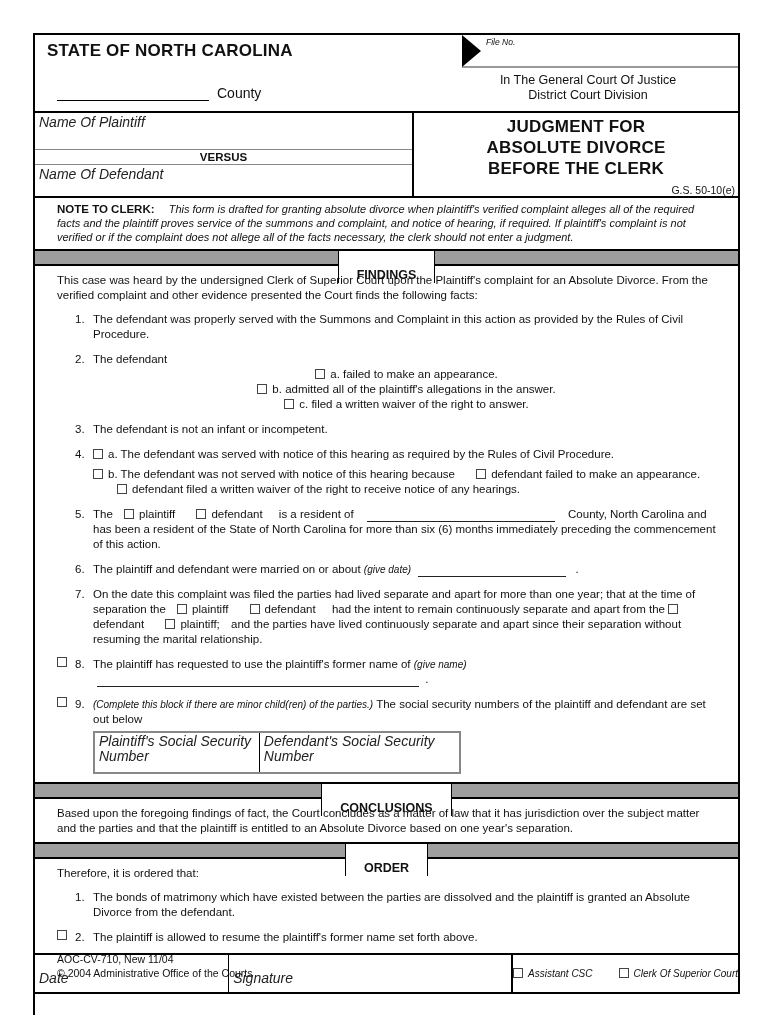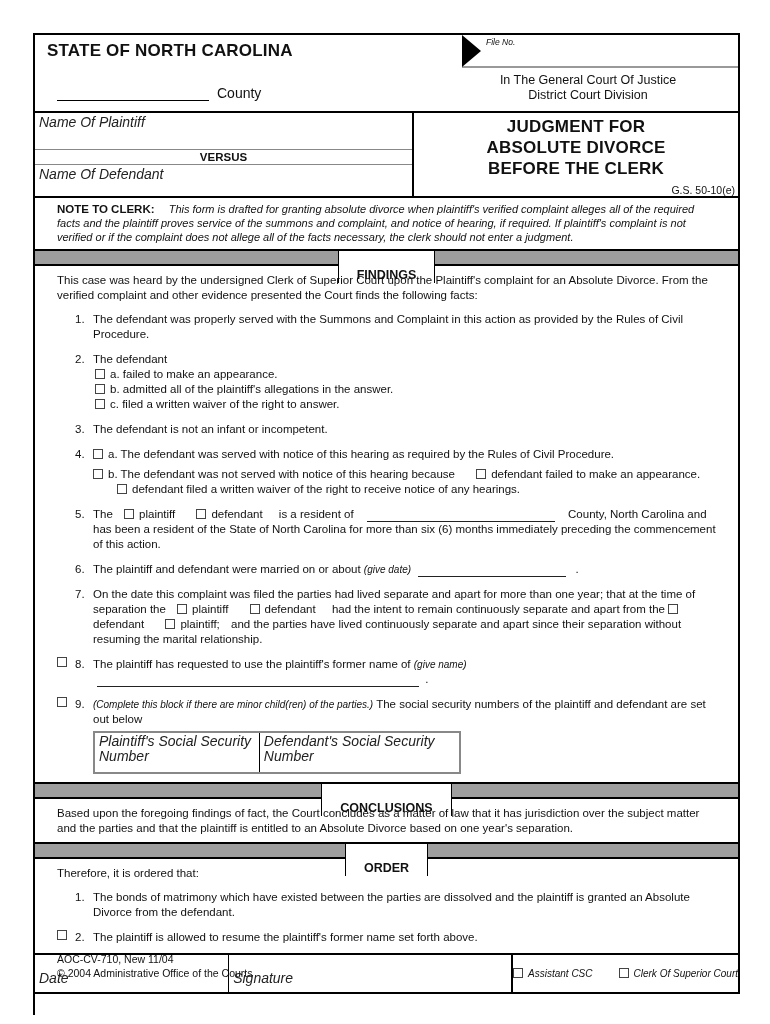--- a/index.html
+++ b/index.html
@@ -45,21 +45,21 @@
   .bar-label { background:#fff; border-left:1.5px solid #000; border-right:1.5px solid #000; padding:16px 18px; min-width:78px;
     font-weight:bold; font-size:12.5px; line-height:16px; text-align:right; }
 
   
   .body-block { padding:7px 20px 6px 22px; font-size:11.5px; line-height:15px; }
   .intro { margin-bottom:9px; }
   .item { position:relative; padding-left:36px; margin-bottom:10px; }
   .item .num { position:absolute; left:18px; top:0; }
   .item.boxed { padding-left:36px; }
   .item.boxed .pre-cb { position:absolute; left:0; top:0; }
-  .subitem { padding-left:2px; line-height:15px; }
+  .subitem { padding-left:2px; line-height:15px;text-align:center; }
   .line4b2 { padding-left:24px; }
   .gap8 { display:inline-block; width:8px; }
 
   .cb { display:inline-block; width:10px; height:10px; border:1.2px solid #444; background:#fff; vertical-align:-1px; }
   .cb.mr { margin-right:5px; }
   .cb.ml { margin-left:18px; }
   .blank { display:inline-block; border-bottom:1.2px solid #222; height:12px; vertical-align:bottom; }
   .blank.county { width:188px; margin:0 10px; }
   .blank.date { width:148px; margin:0 6px 0 4px; }
   .blank.name { width:322px; margin:0 3px 0 4px; }

